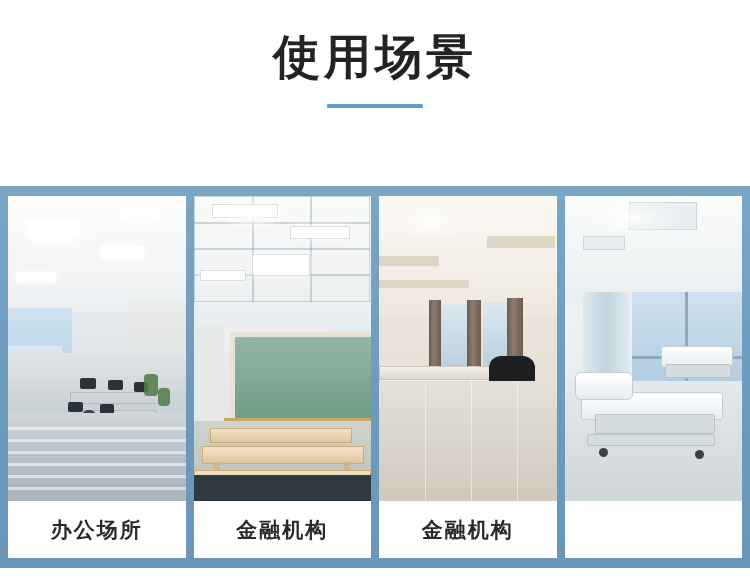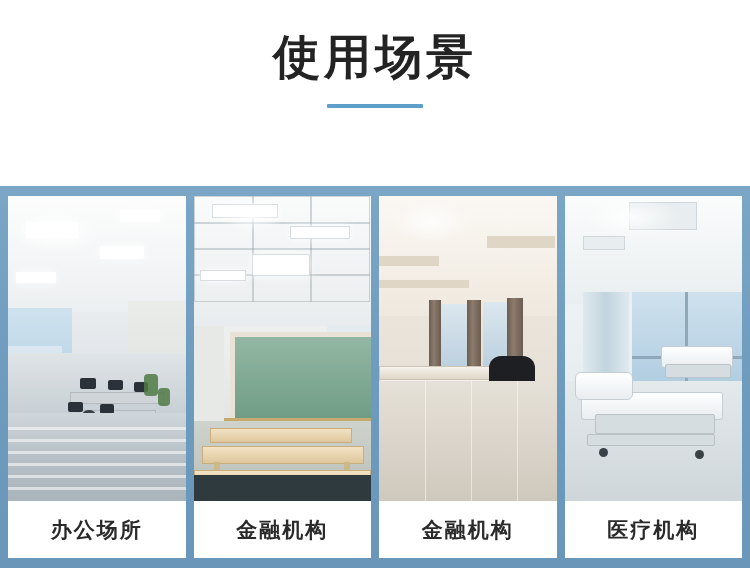--- a/index.html
+++ b/index.html
@@ -281,17 +281,16 @@
           <div class="bed" style="left:10px; top:176px; width:56px; height:26px; border-radius:6px;"></div>
           <div class="rail" style="left:30px; top:218px; width:118px; height:18px;"></div>
           <div class="rail" style="left:22px; top:238px; width:126px; height:10px;"></div>
           <div class="wheel" style="left:34px; top:252px;"></div>
           <div class="wheel" style="left:130px; top:254px;"></div>
           <div class="bed" style="left:96px; top:150px; width:70px; height:20px;"></div>
           <div class="rail" style="left:100px; top:168px; width:64px; height:12px;"></div>
           <div class="glare" style="left:20px; top:0px; width:96px; height:42px;"></div>
         </div>
       </div>
-      <div class="caption">医疗机构</div>
     </div>
 
   </div>
 </div>
 
 </body></html>

